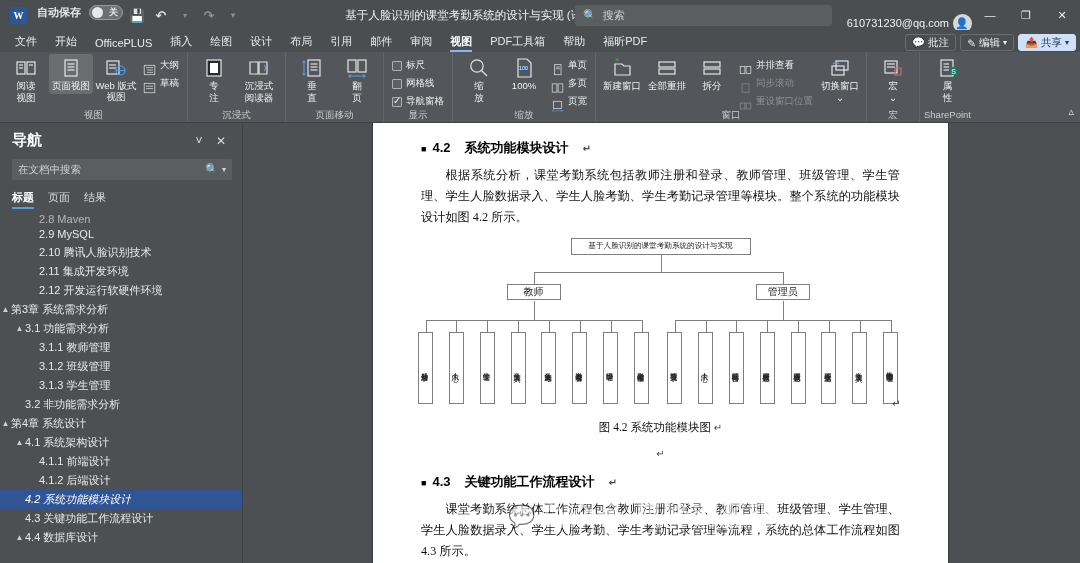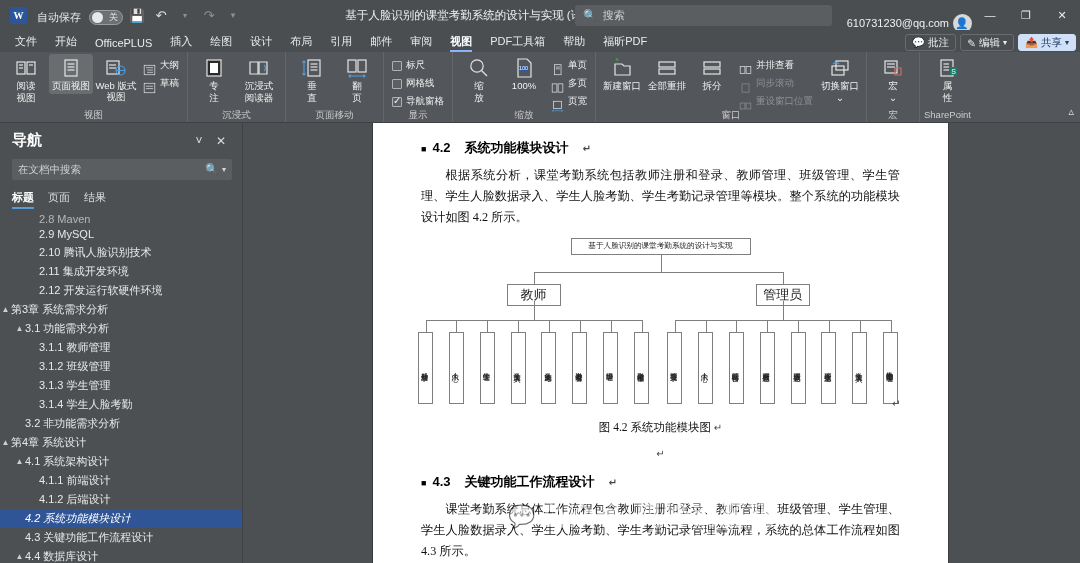--- a/index.html
+++ b/index.html
@@ -16,21 +16,21 @@
   
   .titlebar {
     height:30px; background:#4b4e51; display:flex; align-items:center;
     flex:0 0 30px; padding:0 4px; position:relative;
   }
   .word-logo {
     width:17px;height:17px;background:#2b579a;border-radius:2px;margin:0 10px 0 6px;
     display:flex;align-items:center;justify-content:center;
     color:#fff;font-size:10px;font-weight:bold;font-family:"Liberation Serif",serif;
   }
-  .qa { display:flex;align-items:flex-end;gap:4px; }
+  .qa { display:flex;align-items:flex-start;gap:4px;font-weight:bold; }
   .autosave-label { font-size:11px;color:#e6e6e6; margin-right:4px;}
   .toggle {
     width:34px;height:15px;border-radius:8px;background:#6d7073;border:1px solid #9a9da0;
     position:relative;display:inline-block;vertical-align:middle;
   }
   .toggle .knob{position:absolute;left:2px;top:1px;width:11px;height:11px;border-radius:50%;background:#e8e8e8;}
   .toggle .tlab{position:absolute;right:4px;top:0px;font-size:9px;color:#e8e8e8;line-height:13px;}
   .qicon { width:20px;height:20px;display:flex;align-items:center;justify-content:center;
            color:#dcdcdc;font-size:13px;border-radius:2px; }
   .qicon.dim { color:#8d9093; }
@@ -121,21 +121,21 @@
           text-align:justify;text-indent:2em;color:#111; }
   .figcap { text-align:center;font-size:11.5px;font-family:"Liberation Serif",serif;color:#111;margin-top:6px; }
   .pilcrow { color:#444;font-size:10px; }
 
   
   .diagram { position:relative;height:176px;margin-top:10px; }
   .dbox { position:absolute;border:1px solid #7f7f7f;background:#fff;font-size:7.4px;color:#222;
           display:flex;align-items:center;justify-content:center;text-align:center;line-height:8.5px;
           font-family:"Liberation Sans","DejaVu Sans",sans-serif; }
   .dbox.root { height:17px;font-size:7.6px;padding:0 6px; }
-  .dbox.mid { height:22px;width:54px;font-size:13px; }
+  .dbox.mid { height:16px;width:54px;font-size:10px; }
   .dbox.leaf { width:15px;height:72px;writing-mode:vertical-rl;text-orientation:upright;
                letter-spacing:0.5px;padding:3px 0;font-size:7.2px;line-height:15px;align-items:flex-start; }
   .dline { position:absolute;background:#7f7f7f; }
   .dline.h { height:1px; }
   .dline.v { width:1px; }
 
   .wm { position:absolute;pointer-events:none;color:rgba(255,255,255,.55);font-size:26px;
         font-weight:bold;white-space:nowrap;letter-spacing:2px;
         font-family:"Liberation Sans","DejaVu Sans",sans-serif; }
   .wm .bub { font-size:22px;vertical-align:middle;margin-right:4px; }
@@ -565,24 +565,20 @@
           </div>
           <div class="nav-item">
             <span class="tri" style="margin-left:28px;"></span>
             <span class="txt" style="">3.1.2  班级管理</span>
           </div>
           <div class="nav-item">
             <span class="tri" style="margin-left:28px;"></span>
             <span class="txt" style="">3.1.3  学生管理</span>
           </div>
           <div class="nav-item">
-            <span class="tri" style="margin-left:28px;"></span>
-            <span class="txt" style="">3.1.4  学生人脸考勤</span>
-          </div>
-          <div class="nav-item">
             <span class="tri" style="margin-left:14px;"></span>
             <span class="txt" style="">3.2  非功能需求分析</span>
           </div>
           <div class="nav-item">
             <span class="tri" style="margin-left:0px;">▲</span>
             <span class="txt" style="">第4章 系统设计</span>
           </div>
           <div class="nav-item">
             <span class="tri" style="margin-left:14px;">▲</span>
             <span class="txt" style="">4.1  系统架构设计</span>

